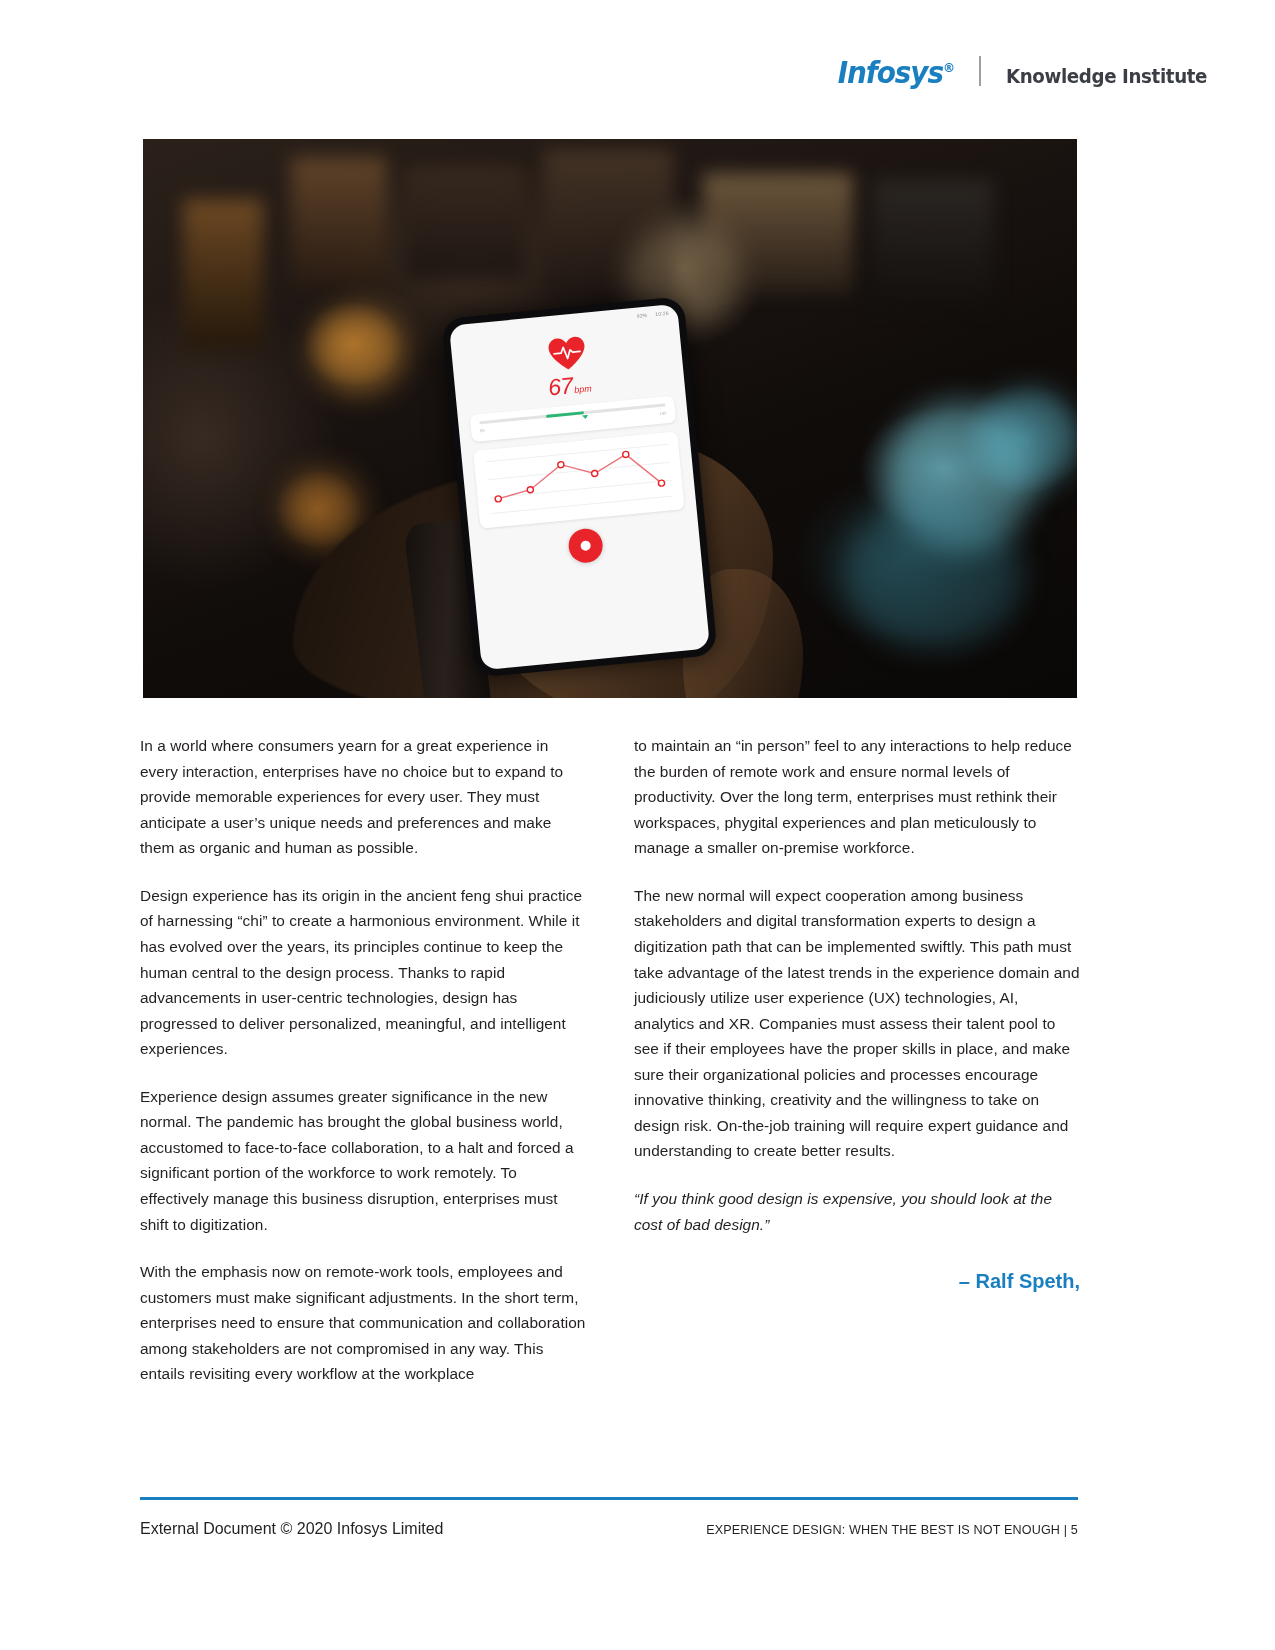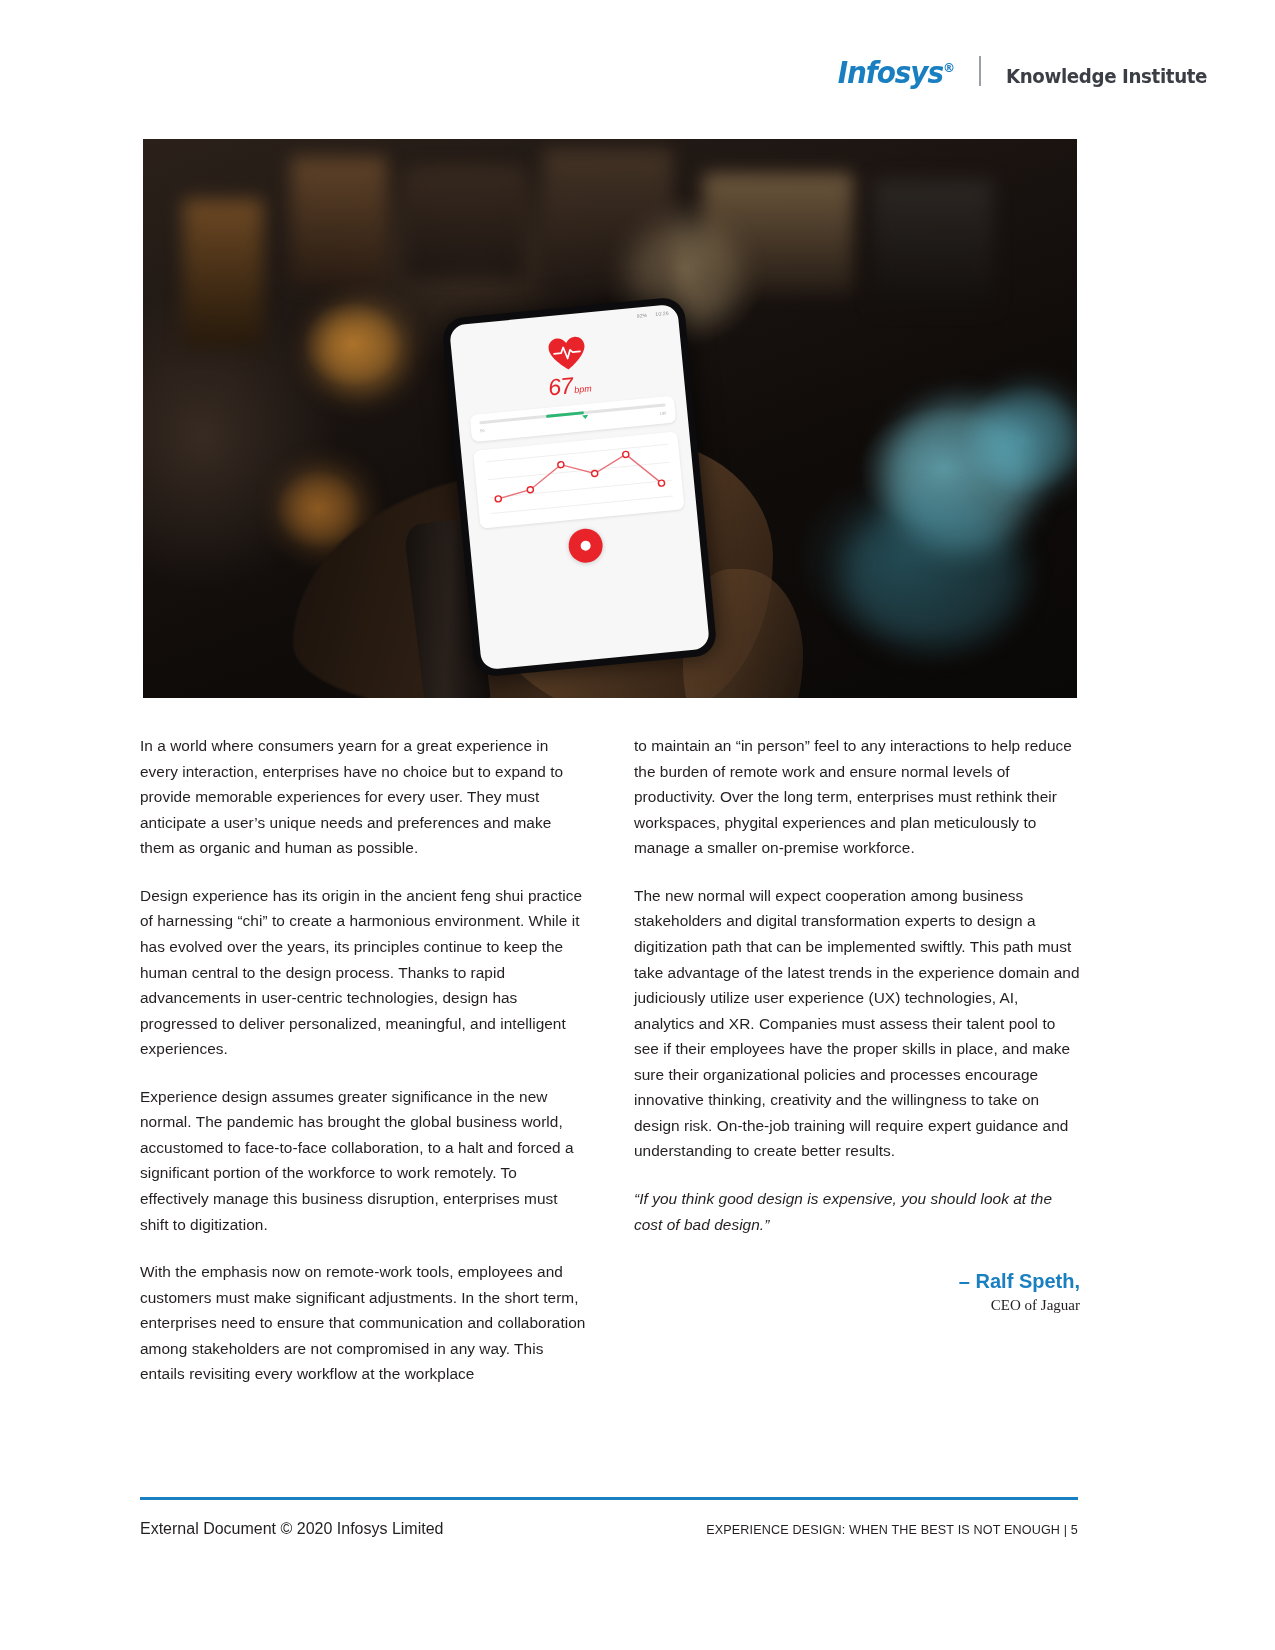--- a/index.html
+++ b/index.html
@@ -450,21 +450,20 @@
     <p>Experience design assumes greater significance in the new normal. The pandemic has brought the global business world, accustomed to face-to-face collaboration, to a halt and forced a significant portion of the workforce to work remotely. To effectively manage this business disruption, enterprises must shift to digitization.</p>
     <p>With the emphasis now on remote-work tools, employees and customers must make significant adjustments. In the short term, enterprises need to ensure that communication and collaboration among stakeholders are not compromised in any way. This entails revisiting every workflow at the workplace</p>
   </div>
 
   <div class="col">
     <p>to maintain an “in person” feel to any interactions to help reduce the burden of remote work and ensure normal levels of productivity. Over the long term, enterprises must rethink their workspaces, phygital experiences and plan meticulously to manage a smaller on-premise workforce.</p>
     <p>The new normal will expect cooperation among business stakeholders and digital transformation experts to design a digitization path that can be implemented swiftly. This path must take advantage of the latest trends in the experience domain and judiciously utilize user experience (UX) technologies, AI, analytics and XR. Companies must assess their talent pool to see if their employees have the proper skills in place, and make sure their organizational policies and processes encourage innovative thinking, creativity and the willingness to take on design risk. On-the-job training will require expert guidance and understanding to create better results.</p>
     <p class="quote">“If you think good design is expensive, you should look at the cost of bad design.”</p>
     <div class="attribution">
       <span class="attr-name">– Ralf Speth,</span>
-      <span class="attr-role">CEO of Jaguar</span>
     </div>
   </div>
 
 </div>
 
 <div class="footer-rule"></div>
 <div class="footer">
   <span class="footer-left">External Document © 2020 Infosys Limited</span>
   <span class="footer-right">EXPERIENCE DESIGN: WHEN THE BEST IS NOT ENOUGH | 5</span>
 </div>

